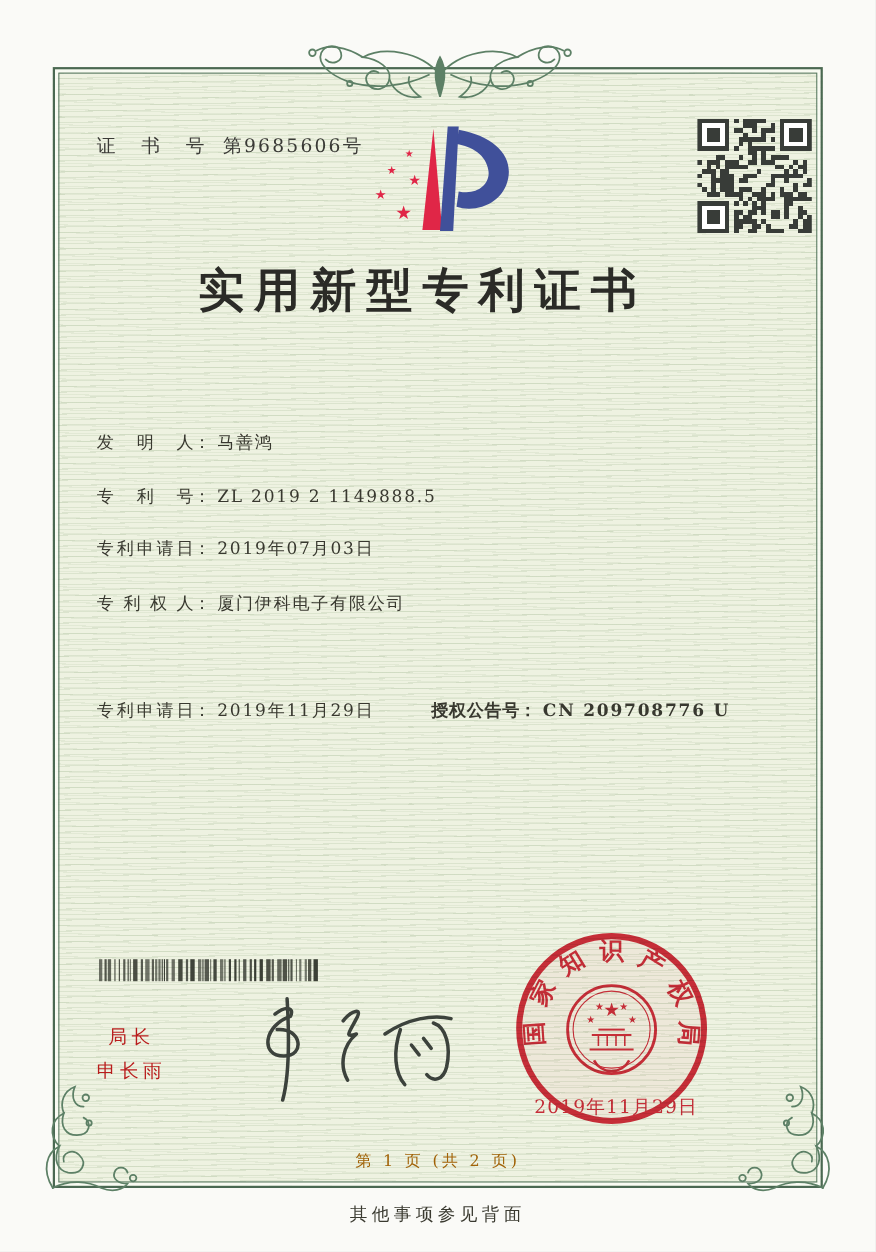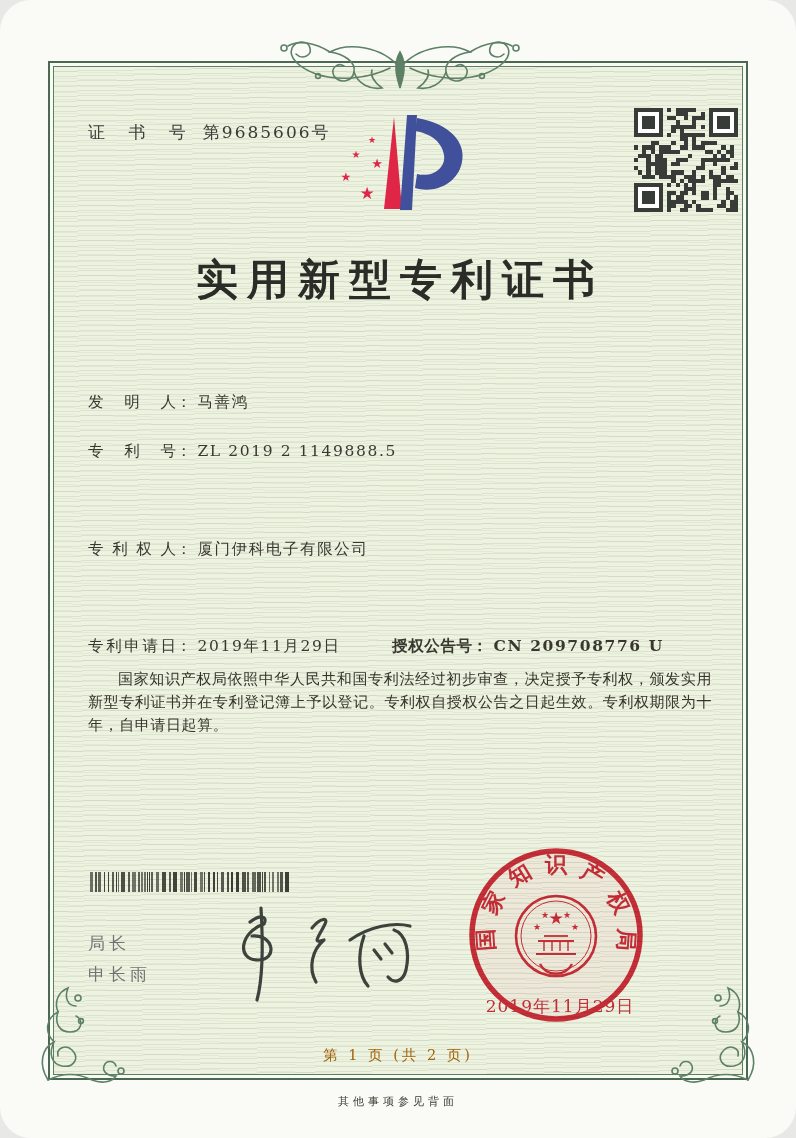--- a/index.html
+++ b/index.html
@@ -1,21 +1,20 @@
 <!DOCTYPE html>
 <html><head>
 <meta charset="utf-8">
 <style>
   html,body{margin:0;padding:0;background:#e8e8e6;}
   .page{
     position:relative;width:796px;height:1138px;margin:0 auto;
     background:#fafaf7;overflow:hidden;
     font-family:"DejaVu Serif","Liberation Serif",serif;
     color:var(--ink,#33332f);
-    border-radius:31px;
   }
   
   .frame-bg{
     position:absolute;left:48px;top:61px;width:700px;height:1019px;
     background:
       repeating-linear-gradient(179deg, rgba(120,152,104,.16) 0 1px, transparent 1px 5px),
       repeating-linear-gradient(181.5deg, rgba(120,152,104,.10) 0 1px, transparent 1px 7px),
       #eef2e1;
   }
   
@@ -27,46 +26,46 @@
   }
   .frame-border::after{
     content:"";position:absolute;inset:3px;border:1px solid #5d7d65;
   }
   .ornament{position:absolute;pointer-events:none;}
   .cert-no{position:absolute;left:88px;top:121px;font-size:17px;letter-spacing:2px;color:#3a3a36;}
   .cert-no .lbl{letter-spacing:9px;margin-right:8px;}
   .logo{position:absolute;left:322px;top:106px;}
   .qr{position:absolute;left:634px;top:108px;width:104px;height:104px;}
   .title{
-    position:absolute;left:0;top:236px;width:720px;margin:16px;text-align:center;
+    position:absolute;left:0;top:236px;width:720px;margin:0;text-align:center;
     font-size:42px;font-weight:600;letter-spacing:9px;color:#29292656;
     color:#2b2b27;font-family:"DejaVu Serif","Liberation Serif",serif;padding-left:24px;
   }
   .field-row{position:absolute;left:88px;white-space:nowrap;font-size:15.5px;color:#38382f;}
   .field-label{
     display:inline-block;width:88px;text-align:justify;text-align-last:justify;
     text-justify:inter-character;vertical-align:top;
   }
   .field-colon{display:inline-block;margin-right:6px;}
   .field-value{letter-spacing:1.6px;}
   .pair2{position:absolute;left:304px;top:0;white-space:nowrap;font-weight:bold;}
   .pair2 .field-label{width:80px;}
   .paras{position:absolute;left:88px;top:668px;width:624px;font-size:15px;
     line-height:23.2px;letter-spacing:.6px;text-align:justify;color:#343428;}
   .paras p{margin:0;text-indent:2em;}
   .barcode{position:absolute;left:90px;top:872px;width:205px;height:20px;font-size:0;}
   .barcode span{display:inline-block;height:20px;background:#34382f;vertical-align:top;}
-  .director{position:absolute;left:88px;top:928px;font-size:17px;letter-spacing:4px;color:#737373;line-height:31px;
-    font-family:"DejaVu Sans","Liberation Sans",sans-serif;}
+  .director{position:absolute;left:88px;top:928px;font-size:17px;letter-spacing:4px;color:#b91c1c;line-height:31px;
+    font-family:"DejaVu Sans","Liberation Sans",sans-serif;text-align:center;}
   .sig{position:absolute;left:212px;top:898px;}
   .seal{position:absolute;left:464px;top:840px;mix-blend-mode:multiply;}
   .page-num{position:absolute;left:0;top:1046px;width:796px;text-align:center;
     font-size:14.5px;letter-spacing:3px;color:#a16207;}
   .back-note{position:absolute;left:0;top:1094px;width:796px;text-align:center;
-    font-size:11px;letter-spacing:4px;color:#3a3a30;}
+    font-size:16px;letter-spacing:4px;color:#3a3a30;}
   .green-stroke{stroke:#5d8066;fill:none;stroke-width:1.6;stroke-linecap:round;}
   .green-fill{fill:#5d8066;}
 </style>
 </head>
 <body>
 
 <div class="page" style="--border-green: #4a6852; --seal-red: #d4303f; --logo-red: #e02647; --logo-blue: #40509a; --interior: #edf2e1; --ink: #33332f;">
 
   <div class="frame-bg"></div>
   <div class="frame-border"></div>
@@ -359,32 +358,34 @@
       </svg></div>
 
   <h1 class="title">实用新型专利证书</h1>
 
   <div class="field-row" style="top:392px">
     <span class="field-label">发明人</span><span class="field-colon">：</span><span class="field-value">马善鸿</span>
   </div>
   <div class="field-row" style="top:441px">
     <span class="field-label">专利号</span><span class="field-colon">：</span><span class="field-value">ZL 2019 2 1149888.5</span>
   </div>
+  <div class="field-row" style="top:489px">
+    <span class="field-label">专利申请日</span><span class="field-colon">：</span><span class="field-value">2019年07月03日</span>
+  </div>
   <div class="field-row" style="top:539px">
     <span class="field-label">专利权人</span><span class="field-colon">：</span><span class="field-value">厦门伊科电子有限公司</span>
   </div>
   <div class="field-row" style="top:636px">
     <span class="field-label">专利申请日</span><span class="field-colon">：</span><span class="field-value">2019年11月29日</span>
     <span class="pair2">
       <span class="field-label">授权公告号</span><span class="field-colon">：</span><span class="field-value">CN 209708776 U</span>
     </span>
   </div>
 
   <div class="paras">
-    <p>国家知识产权局依照中华人民共和国专利法经过初步审查，决定授予专利权，颁发实用新型专利证书并在专利登记簿上予以登记。专利权自授权公告之日起生效。专利权期限为十年，自申请日起算。</p>
   </div>
 
   <div class="barcode"><span style="width:3px;margin-right:2px;opacity:0.70"></span><span style="width:2px;margin-right:1px;opacity:0.84"></span><span style="width:3px;margin-right:3px;opacity:0.76"></span><span style="width:1px;margin-right:3px;opacity:0.92"></span><span style="width:1px;margin-right:3px;opacity:0.94"></span><span style="width:2px;margin-right:2px;opacity:0.80"></span><span style="width:1px;margin-right:1px;opacity:0.98"></span><span style="width:1px;margin-right:2px;opacity:0.71"></span><span style="width:4px;margin-right:3px;opacity:0.88"></span><span style="width:2px;margin-right:2px;opacity:0.81"></span><span style="width:4px;margin-right:2px;opacity:0.68"></span><span style="width:2px;margin-right:1px;opacity:0.79"></span><span style="width:2px;margin-right:1px;opacity:0.67"></span><span style="width:2px;margin-right:1px;opacity:0.69"></span><span style="width:1px;margin-right:1px;opacity:0.94"></span><span style="width:1px;margin-right:1px;opacity:0.97"></span><span style="width:2px;margin-right:3px;opacity:0.78"></span><span style="width:3px;margin-right:3px;opacity:0.70"></span><span style="width:4px;margin-right:3px;opacity:0.90"></span><span style="width:2px;margin-right:2px;opacity:0.81"></span><span style="width:4px;margin-right:3px;opacity:0.94"></span><span style="width:3px;margin-right:1px;opacity:0.67"></span><span style="width:1px;margin-right:1px;opacity:0.97"></span><span style="width:4px;margin-right:1px;opacity:0.82"></span><span style="width:1px;margin-right:2px;opacity:0.68"></span><span style="width:3px;margin-right:3px;opacity:0.91"></span><span style="width:3px;margin-right:1px;opacity:0.67"></span><span style="width:1px;margin-right:3px;opacity:0.90"></span><span style="width:2px;margin-right:3px;opacity:0.95"></span><span style="width:2px;margin-right:2px;opacity:0.96"></span><span style="width:1px;margin-right:3px;opacity:0.90"></span><span style="width:3px;margin-right:3px;opacity:0.81"></span><span style="width:2px;margin-right:2px;opacity:0.88"></span><span style="width:2px;margin-right:3px;opacity:0.98"></span><span style="width:3px;margin-right:3px;opacity:0.96"></span><span style="width:4px;margin-right:1px;opacity:0.86"></span><span style="width:2px;margin-right:3px;opacity:0.82"></span><span style="width:4px;margin-right:1px;opacity:0.74"></span><span style="width:4px;margin-right:1px;opacity:0.86"></span><span style="width:1px;margin-right:1px;opacity:0.94"></span><span style="width:2px;margin-right:3px;opacity:0.85"></span><span style="width:1px;margin-right:2px;opacity:0.70"></span><span style="width:2px;margin-right:3px;opacity:0.66"></span><span style="width:2px;margin-right:1px;opacity:0.66"></span><span style="width:3px;margin-right:2px;opacity:0.84"></span><span style="width:4px;margin-right:2px;opacity:0.96"></span></div>
 
   <div class="director">
     <div>局长</div>
     <div>申长雨</div>
   </div>
 
   <svg class="sig" width="205" height="110" viewBox="0 0 205 110">

